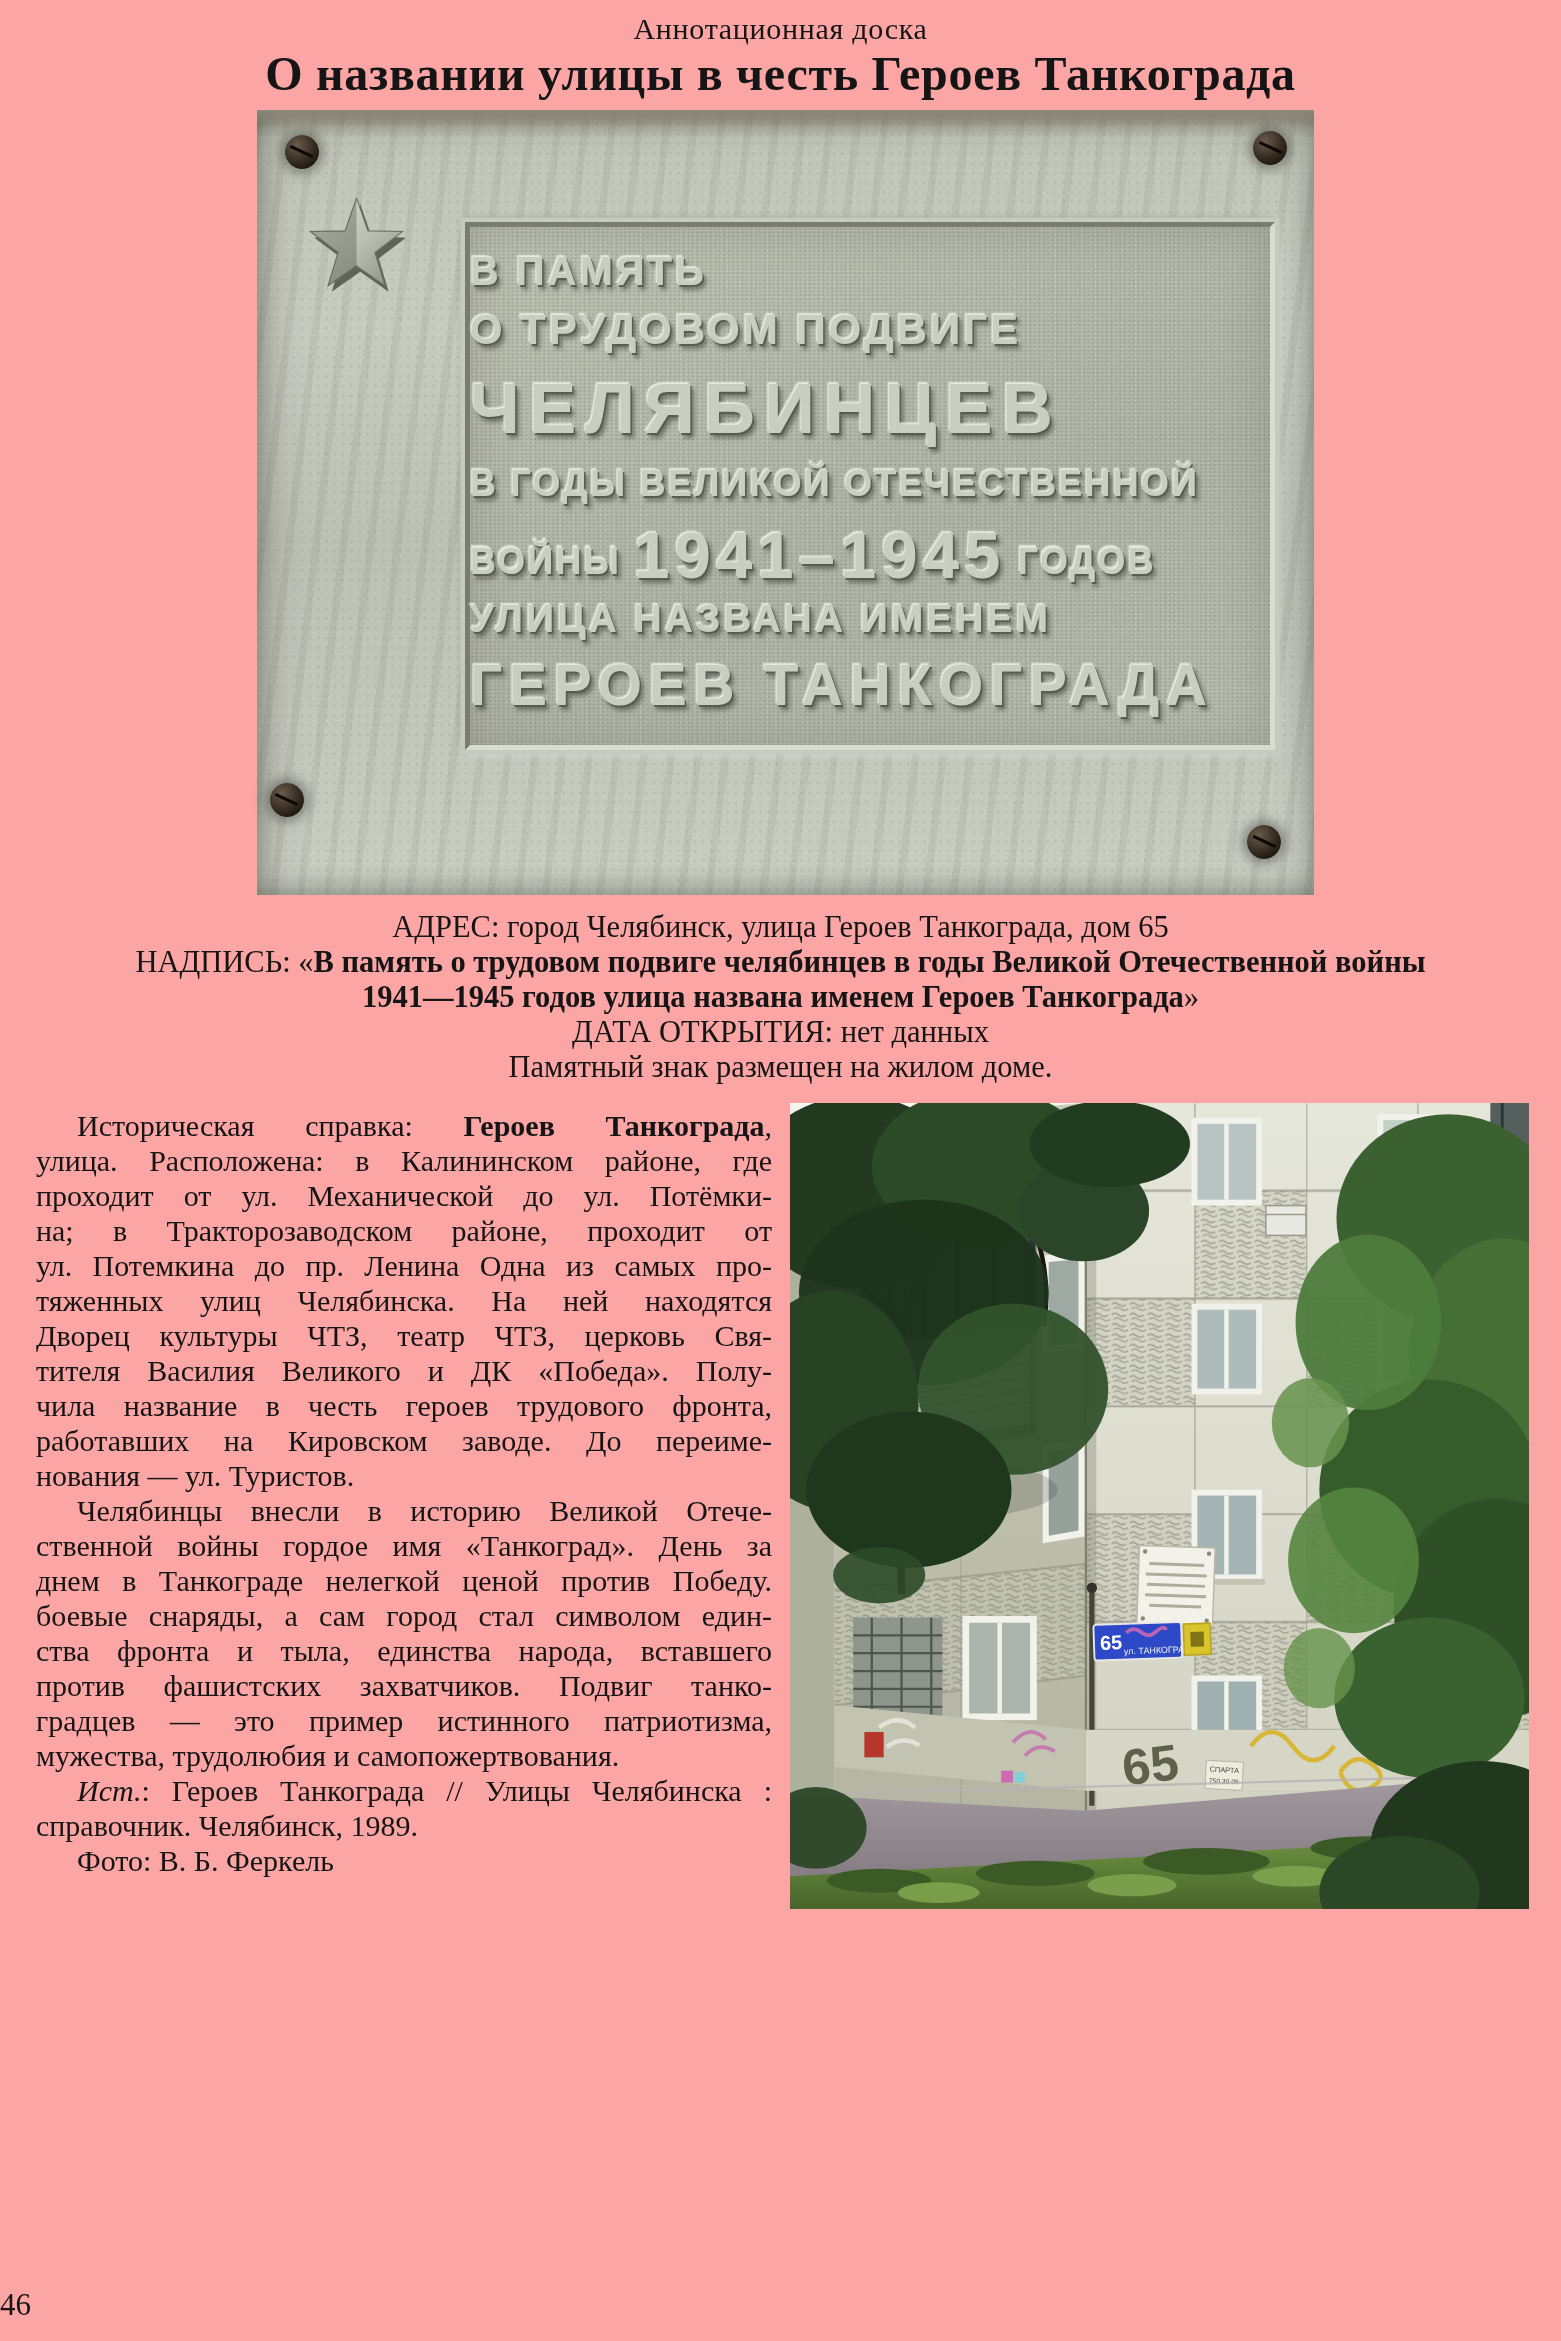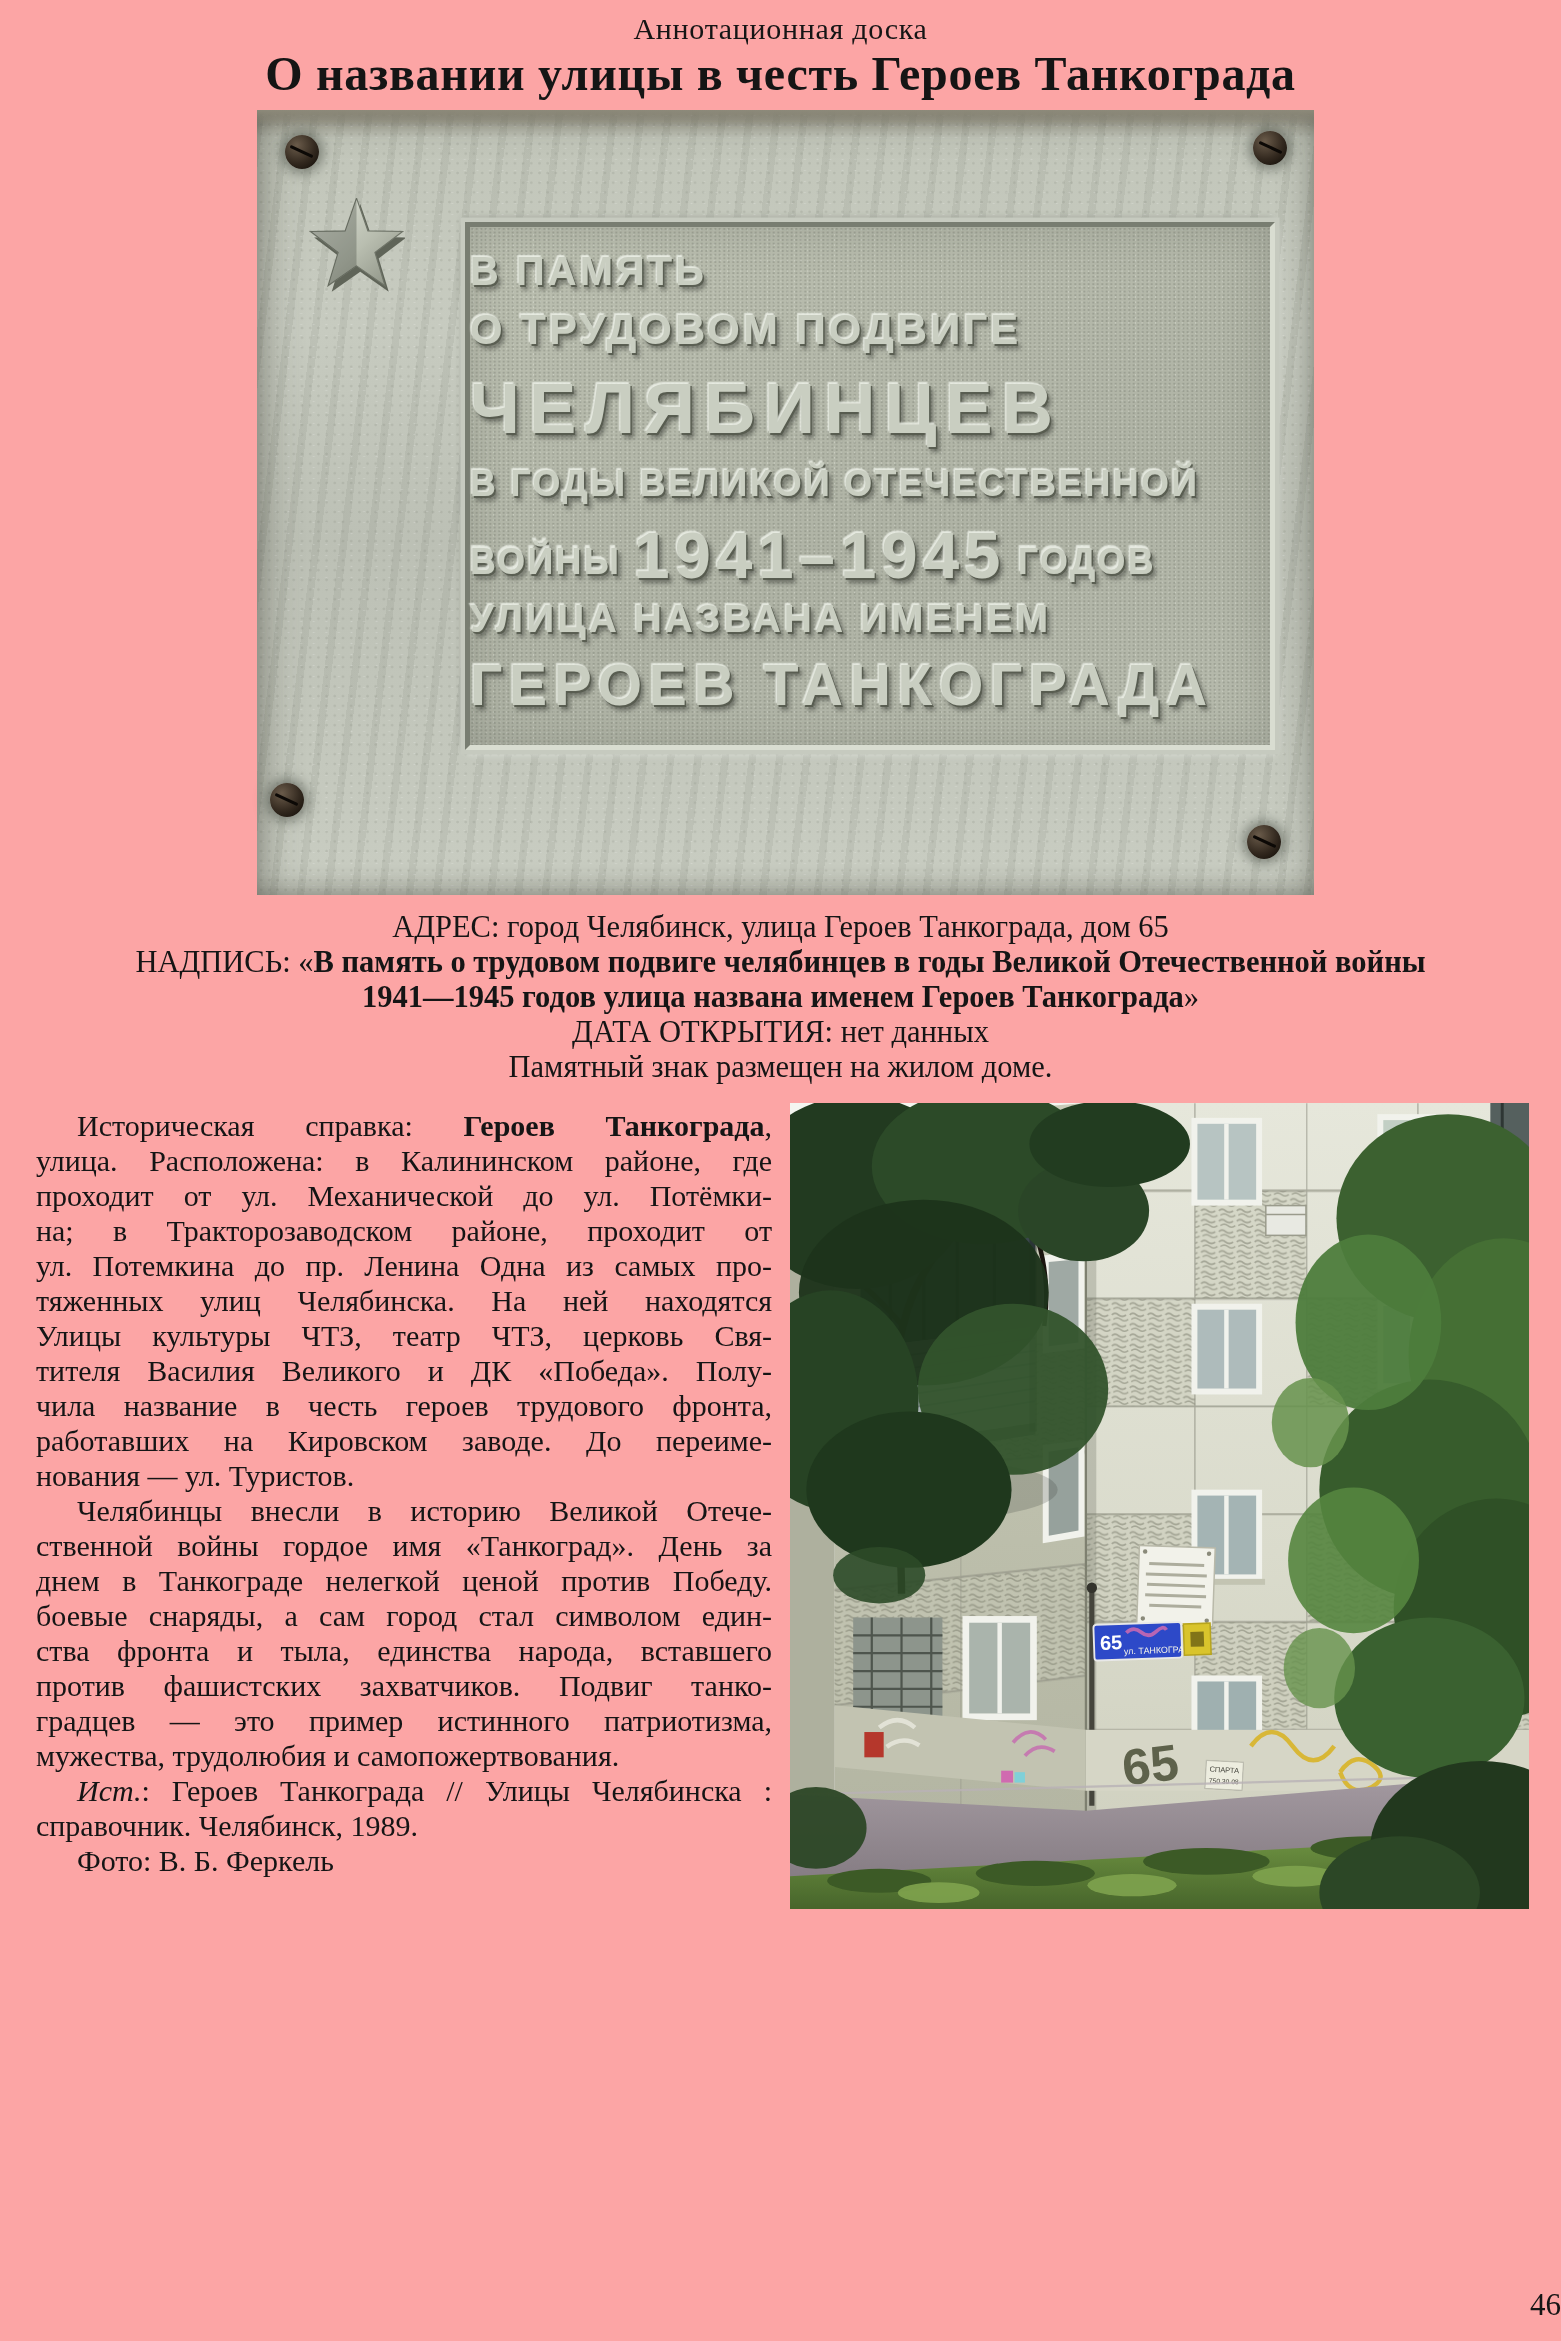--- a/index.html
+++ b/index.html
@@ -66,21 +66,21 @@
   .bl{width:100%;white-space:nowrap}
   .jl{text-align:justify;text-align-last:justify}
   .last{text-align:left;text-align-last:left}
   .ind{text-indent:41px}
 
   
   .building{position:absolute;left:790px;top:1103px;width:739px;height:806px}
   .building svg{display:block;width:100%;height:100%}
 
   
-  .pageno{position:absolute;left:0;top:2287px;width:100%;text-align:right;font-size:31px}
+  .pageno{position:absolute;left:0;top:2287px;width:100%;text-align:left;font-size:31px}
 </style>
 </head>
 <body>
 
 <div class="page">
 
   <div class="kicker">Аннотационная доска</div>
   <div class="title">О названии улицы в честь Героев Танкограда</div>
 
   <div class="plaque">
@@ -123,21 +123,21 @@
     <div>Памятный знак размещен на жилом доме.</div>
   </div>
 
   <div class="article">
     <div class="bl jl ind"><span>Историческая справка: </span><span class="b">Героев Танкограда</span><span>,</span></div>
     <div class="bl jl">улица. Расположена: в Калининском районе, где</div>
     <div class="bl jl">проходит от ул. Механической до ул. Потёмки-</div>
     <div class="bl jl">на; в Тракторозаводском районе, проходит от</div>
     <div class="bl jl">ул. Потемкина до пр. Ленина Одна из самых про-</div>
     <div class="bl jl">тяженных улиц Челябинска. На ней находятся</div>
-    <div class="bl jl">Улицы культуры ЧТЗ, театр ЧТЗ, церковь Свя-</div>
+    <div class="bl jl">Дворец культуры ЧТЗ, театр ЧТЗ, церковь Свя-</div>
     <div class="bl jl">тителя Василия Великого и ДК «Победа». Полу-</div>
     <div class="bl jl">чила название в честь героев трудового фронта,</div>
     <div class="bl jl">работавших на Кировском заводе. До переиме-</div>
     <div class="bl last">нования — ул. Туристов.</div>
 
     <div class="bl jl ind">Челябинцы внесли в историю Великой Отече-</div>
     <div class="bl jl">ственной войны гордое имя «Танкоград». День за</div>
     <div class="bl jl">днем в Танкограде нелегкой ценой против Победу.</div>
     <div class="bl jl">боевые снаряды, а сам город стал символом един-</div>
     <div class="bl jl">ства фронта и тыла, единства народа, вставшего</div>

